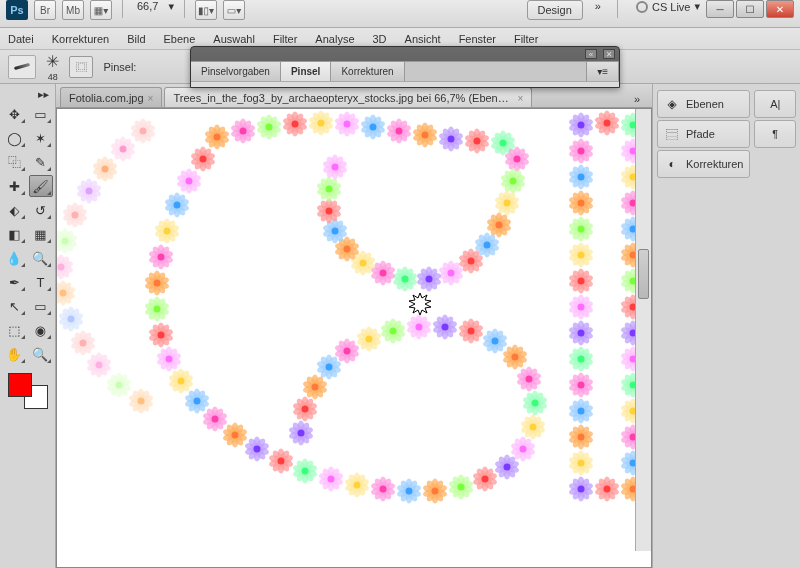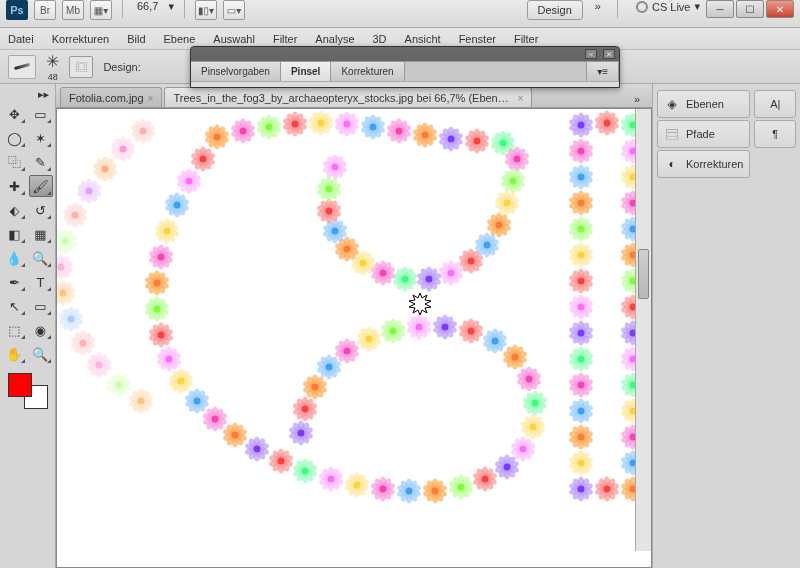--- a/index.html
+++ b/index.html
@@ -112,21 +112,21 @@
 
 <div class="optionsbar">
   <div class="brush-icon">
       <div class="brush-stroke"></div>
     </div>
   <div class="brush-preview">
     <span class="brush-dot">✳</span>
     <span style="font-size:9px">48</span>
   </div>
   <div class="opt-btn">⿴</div>
-  <span>Design:</span>
+  <span>Pinsel:</span>
 </div>
 
 <div class="floating-panel">
   <div class="fp-header">
     <div class="fp-hbtn">«</div>
     <div class="fp-hbtn">✕</div>
   </div>
   <div class="fp-tabs">
     <div class="fp-tab">Pinselvorgaben</div>
     <div class="fp-tab active">Pinsel</div>

